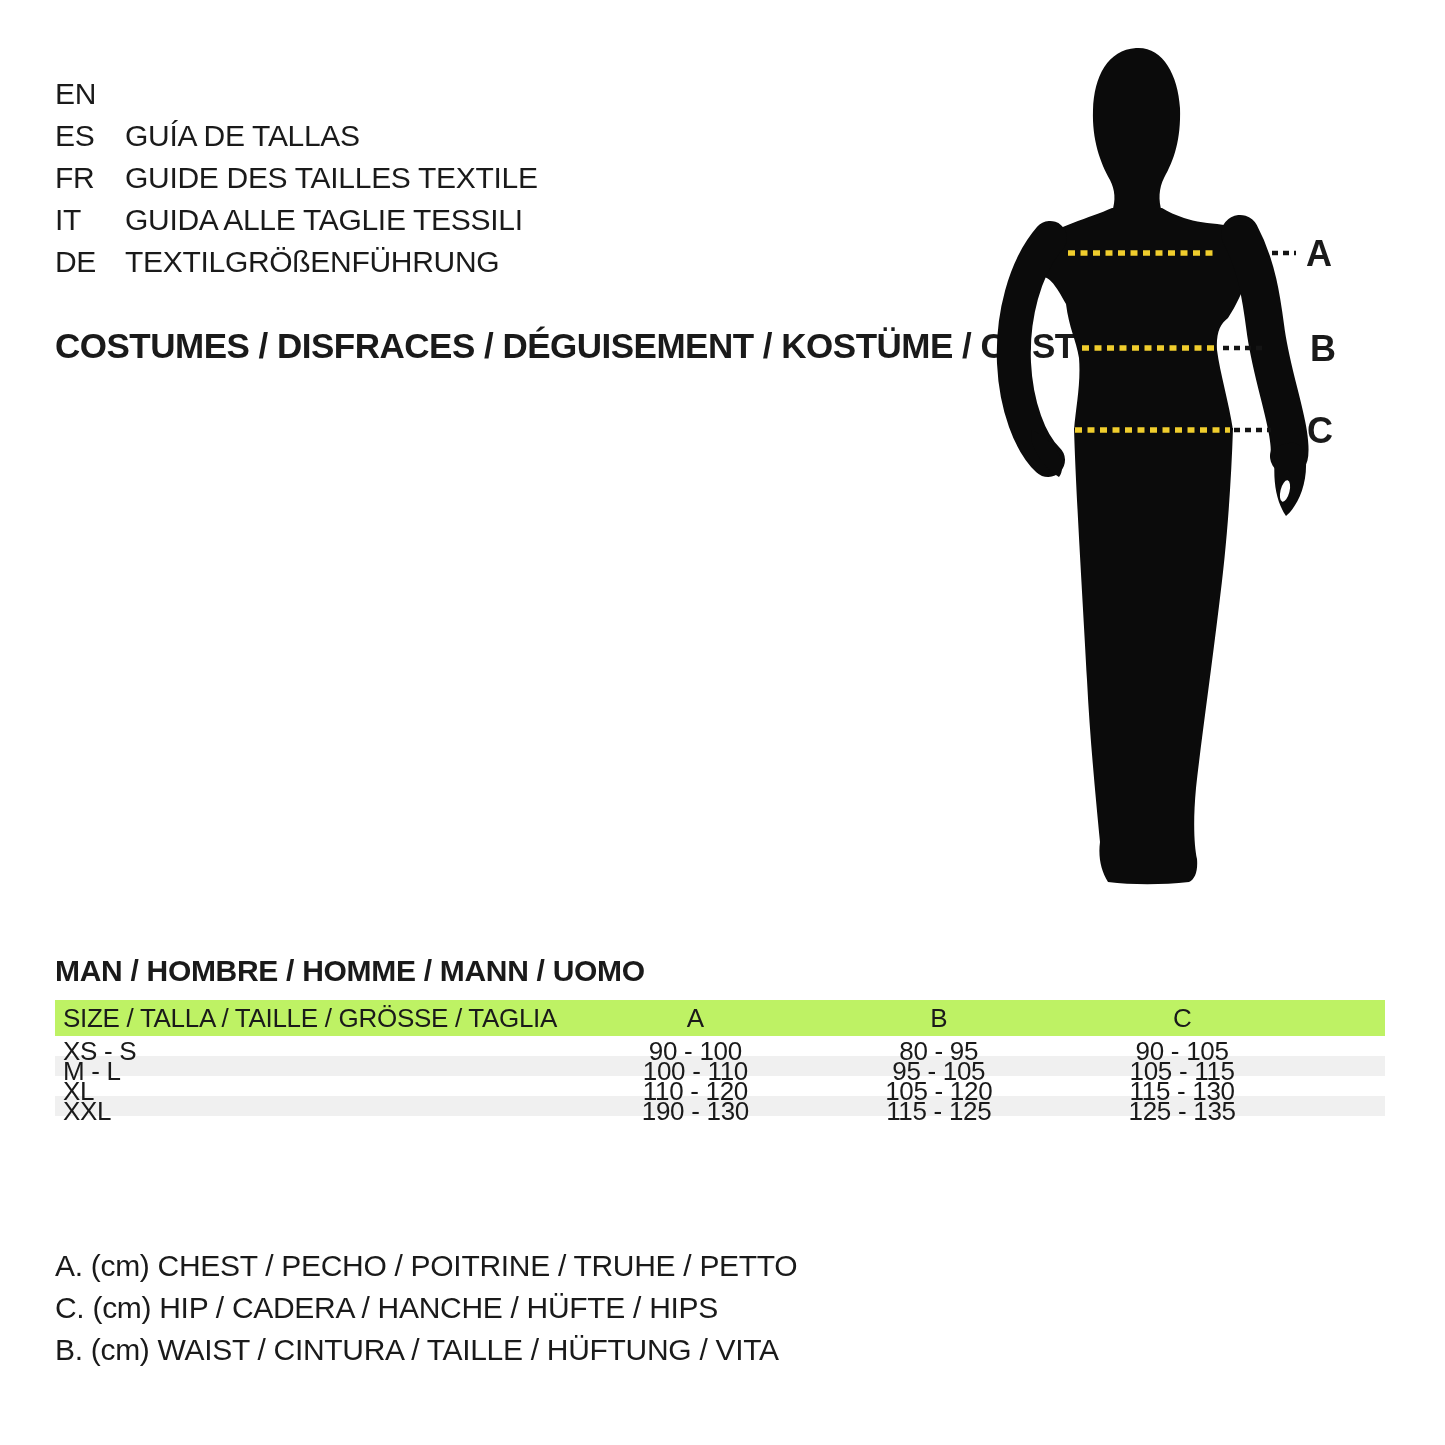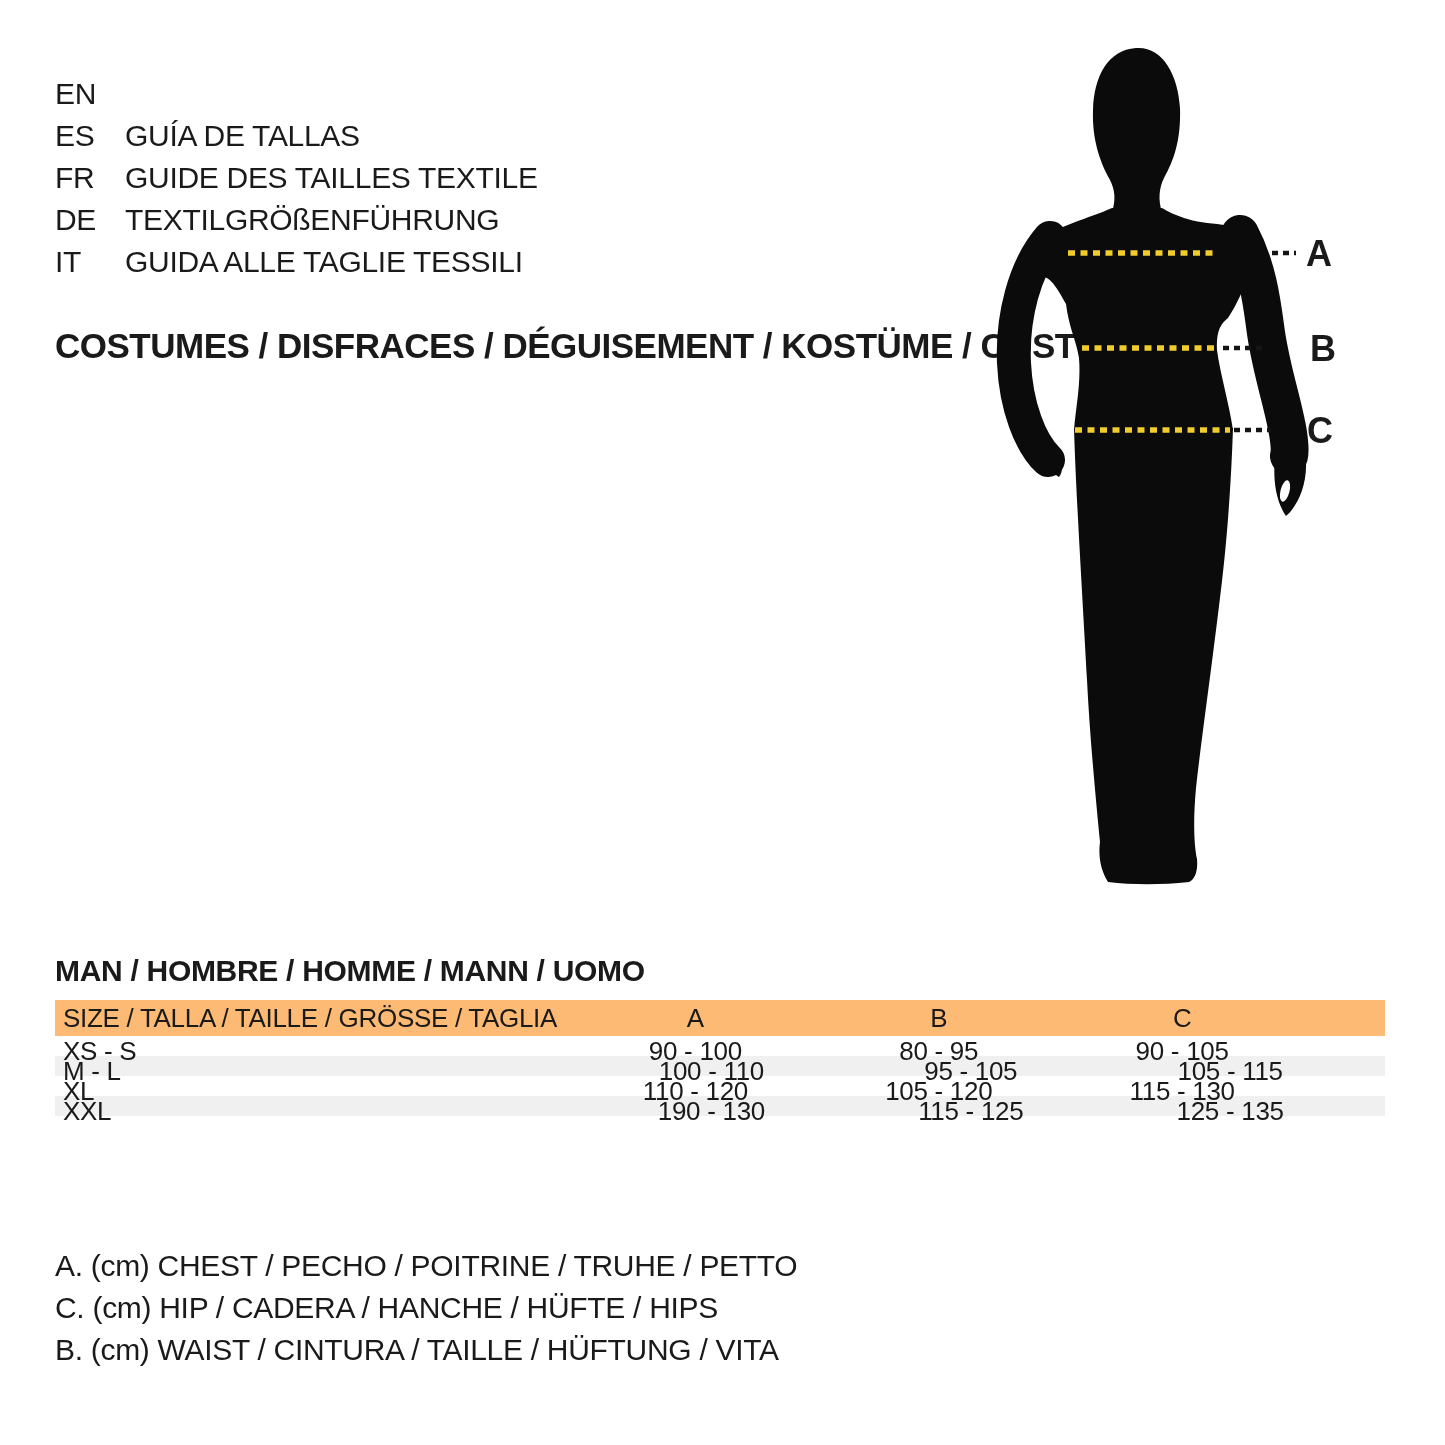--- a/index.html
+++ b/index.html
@@ -19,22 +19,22 @@
 
   
   .figure-svg { left: 990px; top: 28px; }
 
   
   .section-title { left: 55px; top: 954px; font-size: 30px; font-weight: 700; white-space: nowrap; }
 
   
   .size-table { left: 55px; top: 1000px; width: 1330px; font-size: 26px; }
   .t-row { display: grid; grid-template-columns: 39% 18.3% 18.3% 18.3% 6.1%; align-items: center; height: 20px; }
-  .t-row.header { height: 36px; background: #fdba74; }
-  .t-row.alt { background: #f0f0f0; gap: 16px; }
+  .t-row.header { height: 36px; background: #bef264; }
+  .t-row.alt { background: #f0f0f0; }
   .t-cell-size { padding-left: 8px; text-align: left; white-space: nowrap; }
   .t-cell-val { text-align: center; white-space: nowrap; }
 
   
   .legend { left: 55px; top: 1245px; }
   .legend-item { height: 42px; display: flex; align-items: center; font-size: 30px; font-weight: 500; white-space: nowrap; }
 </style>
 </head>
 <body>
 
@@ -44,26 +44,26 @@
   </div>
   <div class="lang-row">
     <span class="lang-code">ES</span>
     <span class="lang-label">GUÍA DE TALLAS</span>
   </div>
   <div class="lang-row">
     <span class="lang-code">FR</span>
     <span class="lang-label">GUIDE DES TAILLES TEXTILE</span>
   </div>
   <div class="lang-row">
+    <span class="lang-code">IT</span>
+    <span class="lang-label">GUIDA ALLE TAGLIE TESSILI</span>
+  </div>
+  <div class="lang-row">
     <span class="lang-code">DE</span>
     <span class="lang-label">TEXTILGRÖßENFÜHRUNG</span>
-  </div>
-  <div class="lang-row">
-    <span class="lang-code">IT</span>
-    <span class="lang-label">GUIDA ALLE TAGLIE TESSILI</span>
   </div>
 </div>
 
 <div class="abs category-title">COSTUMES / DISFRACES / DÉGUISEMENT / KOSTÜME / COSTUMI</div>
 
 <svg class="abs figure-svg" width="430" height="880" viewBox="0 0 430 880">
   <g fill="#0b0b0b" stroke="none">
 
     <path d="M146,20 C118,22 104,48 103,82 C102,112 110,134 120,152 C125,162 126,172 122,184
          L172,184 C168,172 169,160 174,150 C184,132 191,112 190,80 C188,46 172,18 146,20 Z"></path>

